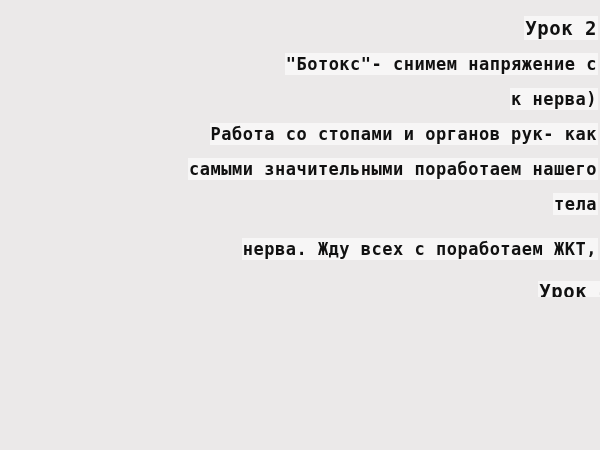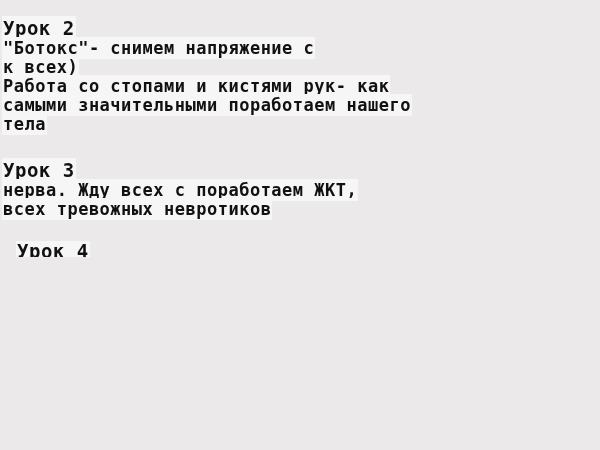--- a/index.html
+++ b/index.html
@@ -19,21 +19,22 @@
     height: 450px;
     background: #ebe9e9;
     display: flex;
     flex-direction: column;
     align-items: center;
   }
   .block {
     width: 100%;
     display: flex;
     flex-direction: column;
-    align-items: flex-start;
+    align-items: flex-end;
+    gap: 16px;
   }
   .line {
     display: block;
     text-align: center;
     color: #111111;
     font-weight: bold;
     letter-spacing: 0.5px;
     white-space: pre;
     line-height: 1.0;
     margin: 0;
@@ -69,32 +70,30 @@
 </head>
 <body>
 
 <div id="page">
 
   <div class="gap-top"></div>
 
   <div class="block">
     <div class="line heading"><span class="txt">Урок 2</span></div>
     <div class="line body-line"><span class="txt">"Ботокс"- снимем напряжение с</span></div>
-    <div class="line body-line"><span class="txt">к всех)</span></div>
-    <div class="line body-line"><span class="txt">Работа со стопами и кистями рук- как</span></div>
+    <div class="line body-line"><span class="txt">к нерва)</span></div>
+    <div class="line body-line"><span class="txt">Работа со стопами и органов рук- как</span></div>
     <div class="line body-line"><span class="txt">самыми значительными поработаем нашего</span></div>
     <div class="line body-line"><span class="txt">тела</span></div>
   </div>
 
   <div class="gap-between"></div>
 
   <div class="block">
-    <div class="line heading"><span class="txt">Урок 3</span></div>
     <div class="line body-line"><span class="txt">нерва. Жду всех с поработаем ЖКТ,</span></div>
-    <div class="line body-line"><span class="txt">всех тревожных невротиков</span></div>
   </div>
 
   <div class="gap-small"></div>
 
   <div class="block clipped">
     <div class="line heading"><span class="txt">Урок 4</span></div>
   </div>
 
 </div>
 

